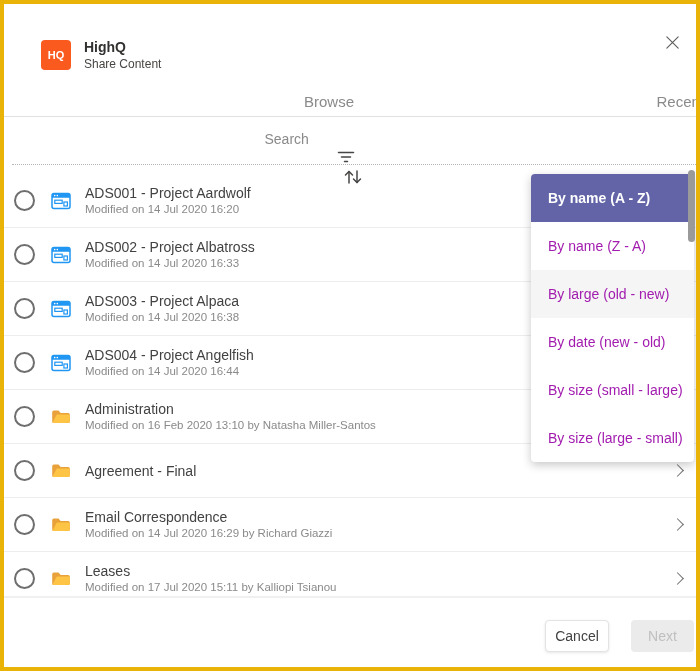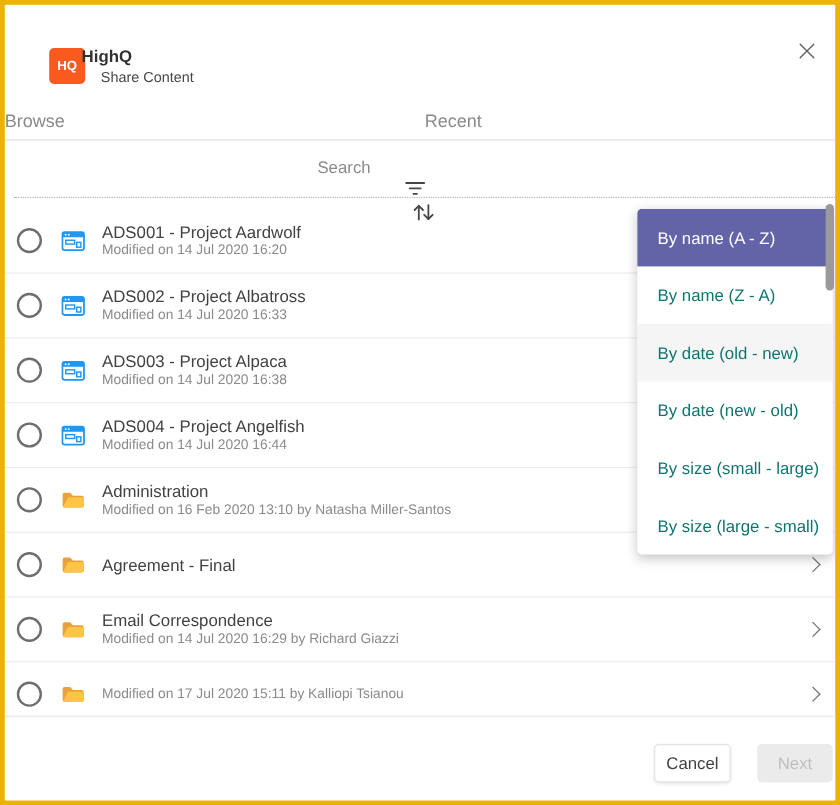--- a/index.html
+++ b/index.html
@@ -1,27 +1,27 @@
 <!DOCTYPE html>
 <html style="--accent: #4f52b2; --menu_selected_bg: #6264a7; --logo_bg: #fb5a1e; --site_icon: #2196f3; --folder_dark: #e9a23b; --folder_light: #fdc445;"><head>
 <meta charset="utf-8">
 <style>
   html,body{margin:0;padding:0;background:#fff;}
   .dialog{position:relative;width:700px;height:671px;background:#fff;overflow:hidden;
     font-family:"Liberation Sans",sans-serif;border:4px solid #eab308;box-sizing:border-box;}
   
   .logo{position:absolute;left:37px;top:36px;width:30px;height:30px;background:var(--logo_bg);
     border-radius:4px;color:#fff;font-size:11px;font-weight:bold;display:flex;align-items:center;justify-content:center;}
-  .app-name{position:absolute;left:64px;top:35px;font-size:14px;font-weight:bold;color:#323130;}
+  .app-name{position:absolute;left:80px;top:35px;font-size:14px;font-weight:bold;color:#323130;}
   .app-subtitle{position:absolute;left:80px;top:53px;font-size:12px;color:#484644;}
   .close-btn{position:absolute;left:654px;top:24px;width:28px;height:28px;display:flex;
     align-items:center;justify-content:center;cursor:pointer;background:none;border:none;padding:0;}
   
   .tabs{position:absolute;left:0;top:82px;width:700px;height:30px;display:flex;border-bottom:1px solid #e1e1e1;box-sizing:content-box;}
-  .tab{flex:1;display:flex;align-items:center;justify-content:flex-start;font-size:15px;color:#8a8a8a;position:relative;cursor:pointer;}
+  .tab{flex:1;display:flex;align-items:center;justify-content:flex-end;font-size:15px;color:#8a8a8a;position:relative;cursor:pointer;}
   .tab.active{color:#5f5d5b;}
   .tab.active::after{content:"";position:absolute;left:0;right:0;bottom:-2px;height:3px;background:var(--accent);}
   
   .search-bar{position:absolute;left:8px;top:127px;width:684px;height:34px;border-bottom:1px dotted #b5b5b5;
     display:flex;align-items:center;box-sizing:border-box;flex-direction:column;}
   .search-input{flex:1;border:none;outline:none;font-size:14px;color:#424242;background:transparent;padding:0 0 0 2px;}
   .search-input::placeholder{color:#8a8a8a;}
   .icon-btn{background:none;border:none;padding:0;display:flex;align-items:center;justify-content:center;cursor:pointer;}
   .icon-btn.filter{margin-right:16px;}
   .icon-btn.sortbtn{margin-right:2px;}
@@ -31,22 +31,22 @@
   .radio{width:17px;height:17px;border:2px solid #6e6e6e;border-radius:50%;flex:0 0 auto;}
   .item-icon{width:20px;height:20px;margin-left:16px;flex:0 0 auto;display:flex;}
   .row-text{margin-left:14px;display:flex;flex-direction:column;}
   .title{font-size:14px;color:#424242;line-height:16px;}
   .meta{font-size:11.5px;color:#8a8a8a;line-height:13px;margin-top:2px;}
   .chev{margin-left:auto;margin-right:22px;width:8px;height:8px;border-top:1.6px solid #6e6e6e;
     border-right:1.6px solid #6e6e6e;transform:rotate(45deg);flex:0 0 auto;}
   
   .sort-menu{position:absolute;left:527px;top:170px;width:163px;background:#fff;border-radius:4px;
     box-shadow:0 3px 10px rgba(0,0,0,.22);overflow:hidden;z-index:10;}
-  .sort-item{height:48px;display:flex;align-items:center;padding-left:17px;font-size:14px;color:#0f766e;cursor:pointer;}
-  .sort-item.selected{background:var(--menu_selected_bg);color:#fff;font-weight:normal;}
+  .sort-item{height:48px;display:flex;align-items:center;padding-left:17px;font-size:14px;color:#a21caf;cursor:pointer;}
+  .sort-item.selected{background:var(--menu_selected_bg);color:#fff;font-weight:bold;}
   .sort-item.hover{background:#f5f5f5;}
   
   .scroll-thumb{position:absolute;right:1px;top:166px;width:7px;height:72px;background:#9a9a9a;border-radius:4px;z-index:20;cursor:pointer;}
   
   .footer{position:absolute;left:0;bottom:0;width:700px;height:71px;border-top:2px solid #f0f0f0;background:#fff;box-sizing:border-box;margin-top:12px;}
   .btn{position:absolute;top:22px;height:32px;border-radius:4px;font-size:14px;font-family:inherit;cursor:pointer;}
   .btn-cancel{left:541px;width:64px;background:#fff;border:1px solid #e3e3e3;color:#424242;box-shadow:0 1px 3px rgba(0,0,0,.10);}
   .btn-next{left:627px;width:63px;background:#ebebeb;border:none;color:#c1bfbd;cursor:default;}
 </style>
 </head>
@@ -227,37 +227,38 @@
   <div class="row folder" data-name="list-item">
     <span class="radio" data-name="radio-button"></span>
     <span class="item-icon">
 
       <svg data-name="folder-icon" width="20" height="20" viewBox="0 0 20 20">
         <path d="M1.2 5.2 a1.6 1.6 0 0 1 1.6 -1.6 h4.7 l2.2 2.5 h7.5 a1.6 1.6 0 0 1 1.6 1.6 v6.7 a1.6 1.6 0 0 1 -1.6 1.6 H2.8 a1.6 1.6 0 0 1 -1.6 -1.6 z" fill="var(--folder_dark)"></path>
         <path d="M1.6 15.2 L5.8 7.4 h13 v7 a1.6 1.6 0 0 1 -1.6 1.6 H2.8 a1.6 1.6 0 0 1 -1.2 -.8 z" fill="var(--folder_light)"></path>
       </svg>
     </span>
     <span class="row-text">
+      <span class="title" data-name="item-title">Leases</span>
       <span class="meta" data-name="item-meta">Modified on 17 Jul 2020 15:11 by Kalliopi Tsianou</span>
     </span>
     <span class="chev" data-name="chevron-right-icon"></span>
   </div>
 </div>
 
   <div class="sort-menu" data-name="sort-menu">
   <div class="sort-item selected" data-name="sort-option">
     <span data-name="sort-option-label">By name (A - Z)</span>
   </div>
 
   <div class="sort-item" data-name="sort-option">
     <span data-name="sort-option-label">By name (Z - A)</span>
   </div>
 
   <div class="sort-item hover" data-name="sort-option">
-    <span data-name="sort-option-label">By date (old - new)</span>
+    <span data-name="sort-option-label">By large (old - new)</span>
   </div>
 
   <div class="sort-item" data-name="sort-option">
     <span data-name="sort-option-label">By date (new - old)</span>
   </div>
 
   <div class="sort-item" data-name="sort-option">
     <span data-name="sort-option-label">By size (small - large)</span>
   </div>
 

